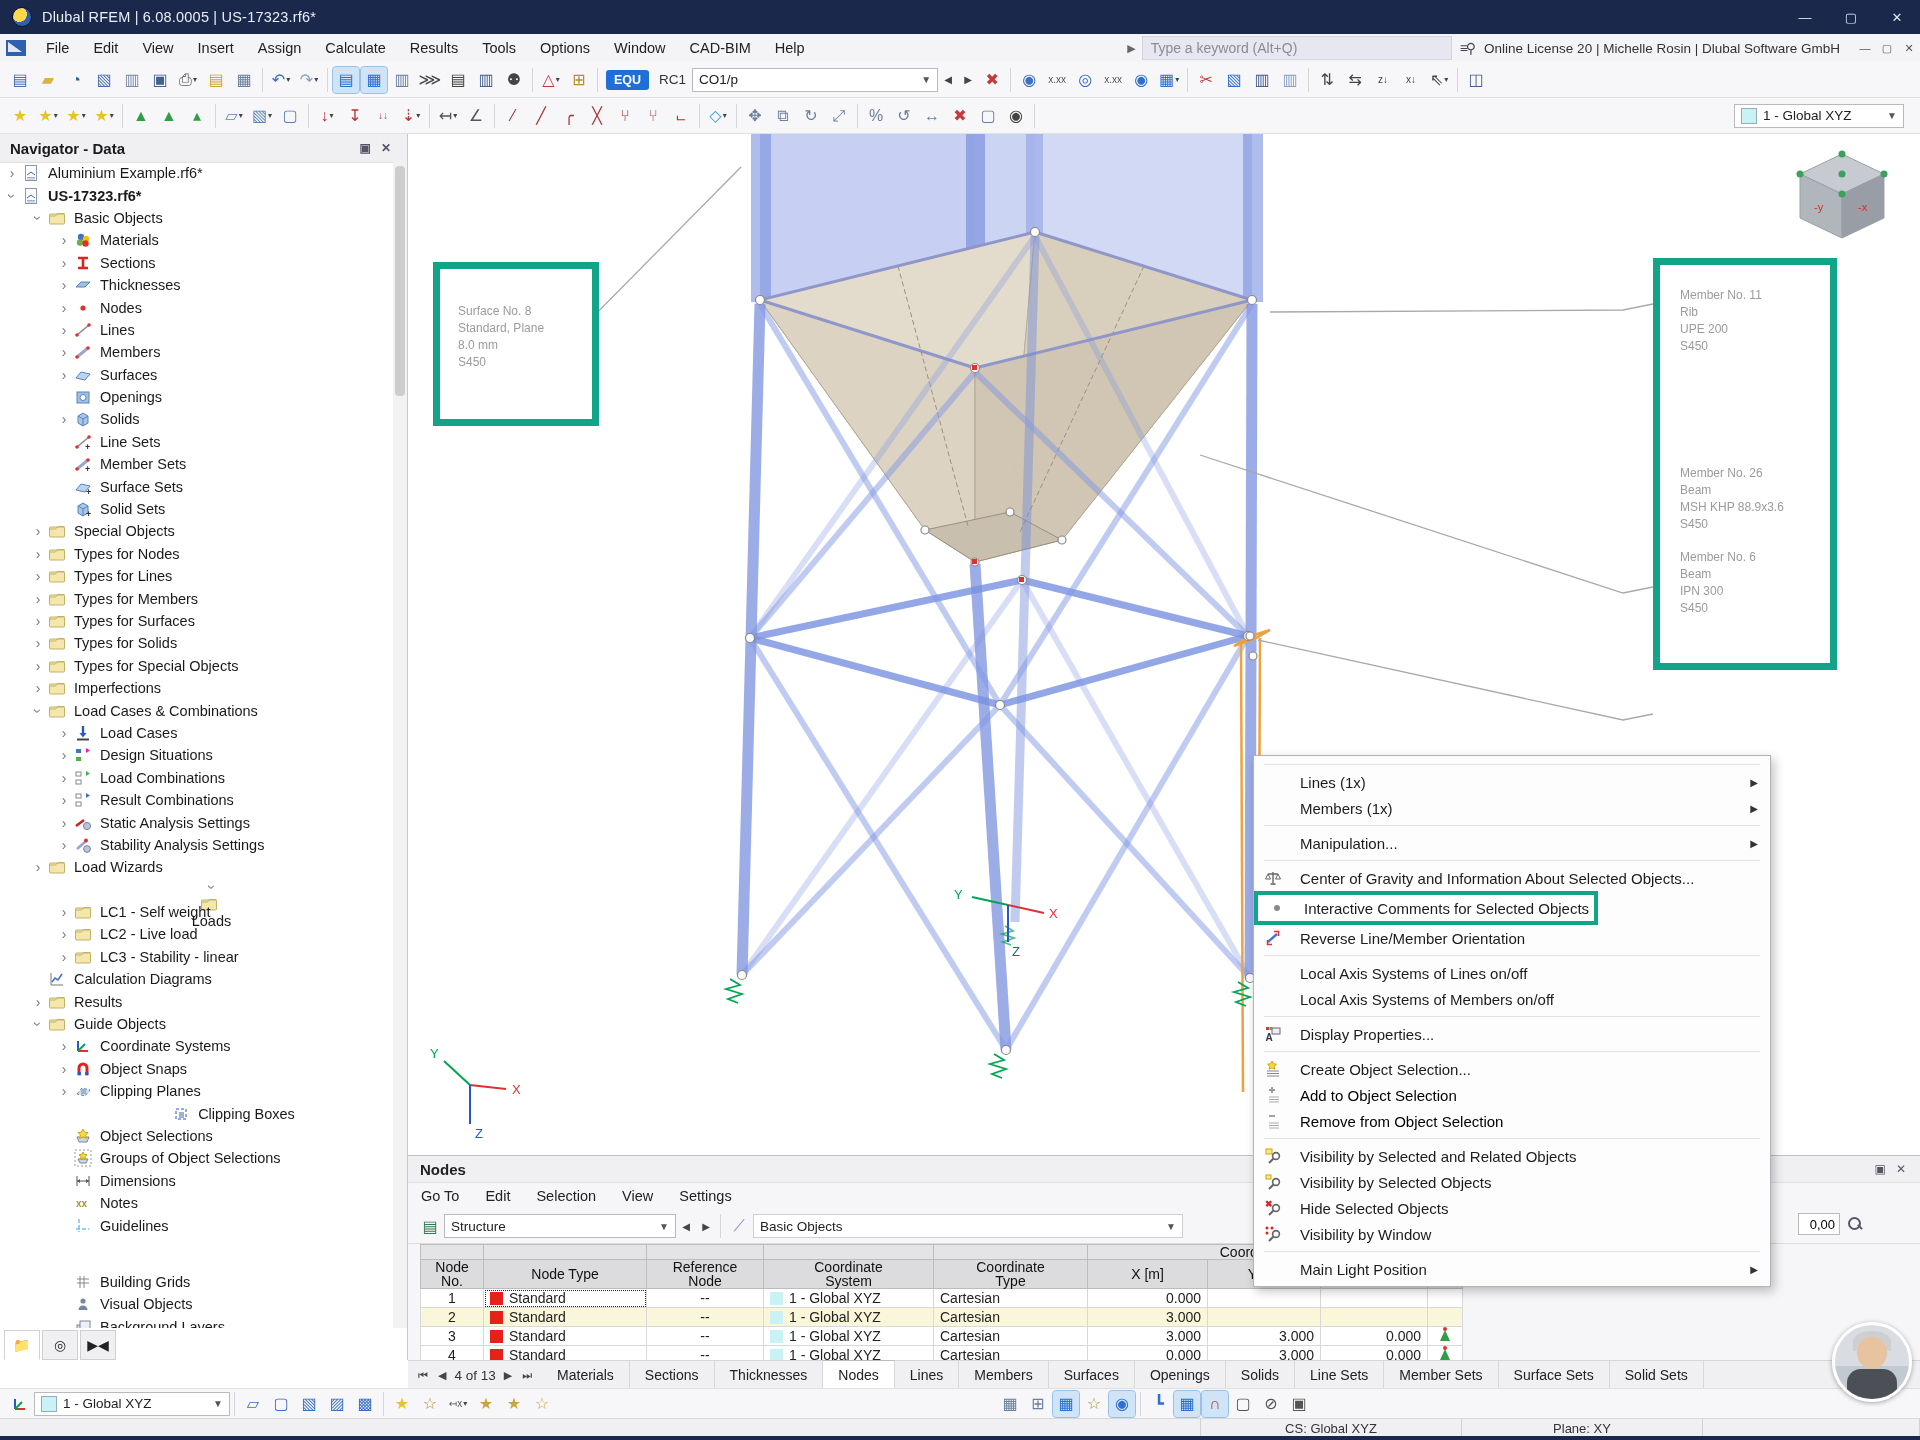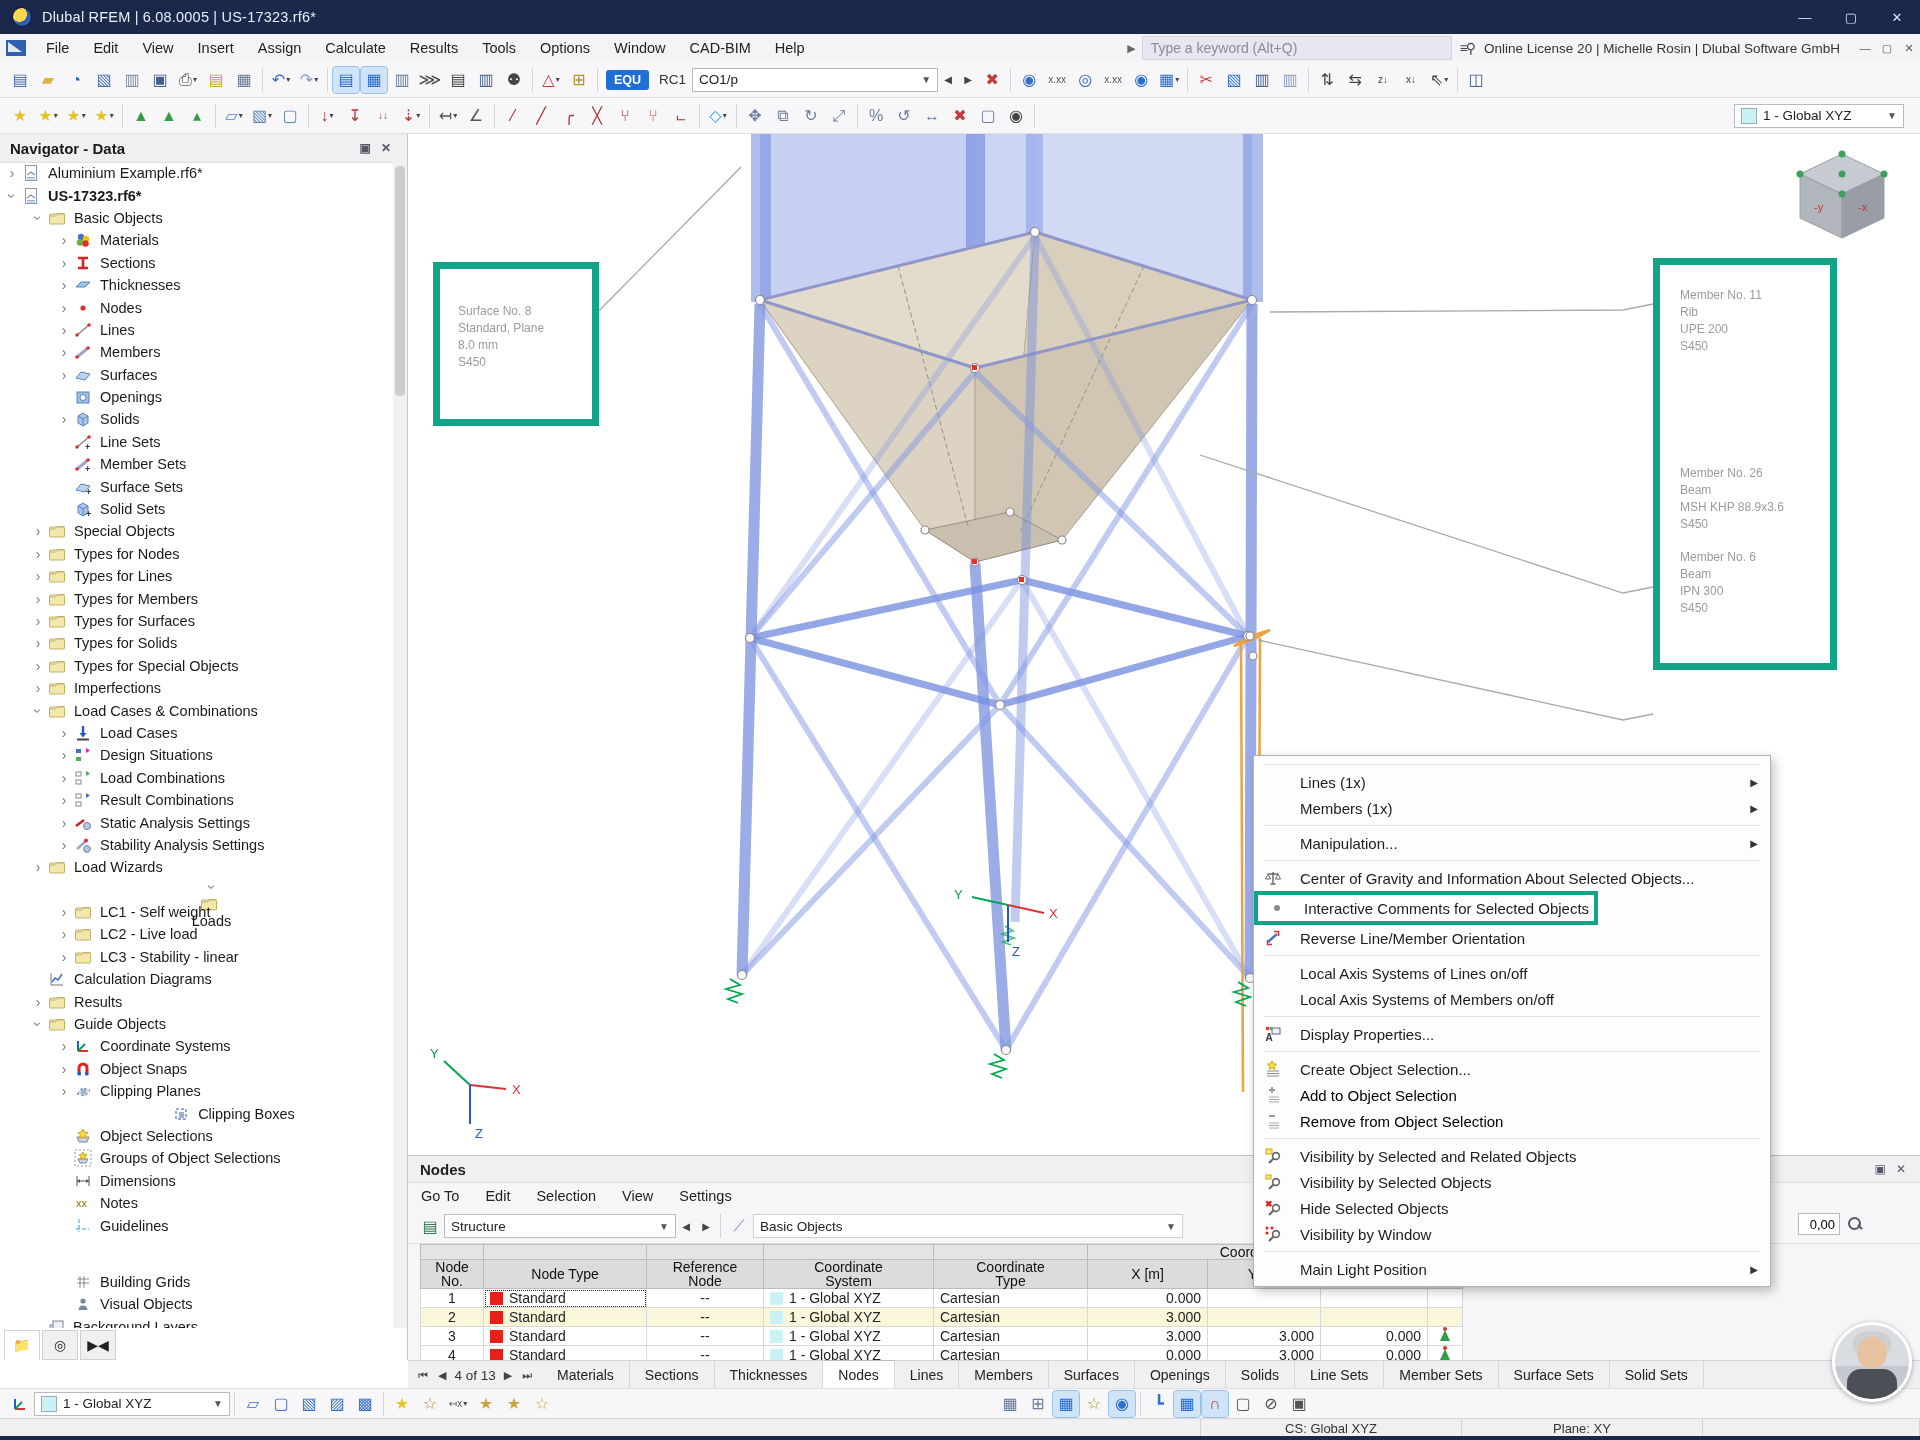--- a/index.html
+++ b/index.html
@@ -862,21 +862,21 @@
           <span class="tlabel">Building Grids</span>
         </div>
         <div class="trow" style="padding-left: 56px;">
           <span class="chev"></span>
           <span class="ticon"><svg width="18" height="18" viewBox="0 0 18 18">
               <circle cx="9" cy="6" r="2.6" fill="#76879e"></circle>
               <path d="M4.5 15 a4.5 4.5 0 0 1 9 0 z" fill="#76879e"></path>
             </svg></span>
           <span class="tlabel">Visual Objects</span>
         </div>
-        <div class="trow" style="padding-left: 29px;">
+        <div class="trow" style="padding-left: 56px;">
           <span class="chev"></span>
           <span class="ticon"><svg width="18" height="18" viewBox="0 0 18 18">
               <rect x="3" y="7" width="10" height="8" fill="#d7dde6" stroke="#76879e"></rect>
               <rect x="6" y="3" width="10" height="8" fill="#eef1f5" stroke="#76879e"></rect>
             </svg></span>
           <span class="tlabel">Background Layers</span>
         </div>
         <div class="trow" style="padding-left: 30px;">
           <span class="chev"></span>
           <span class="ticon"><svg width="18" height="18" viewBox="0 0 18 18">

